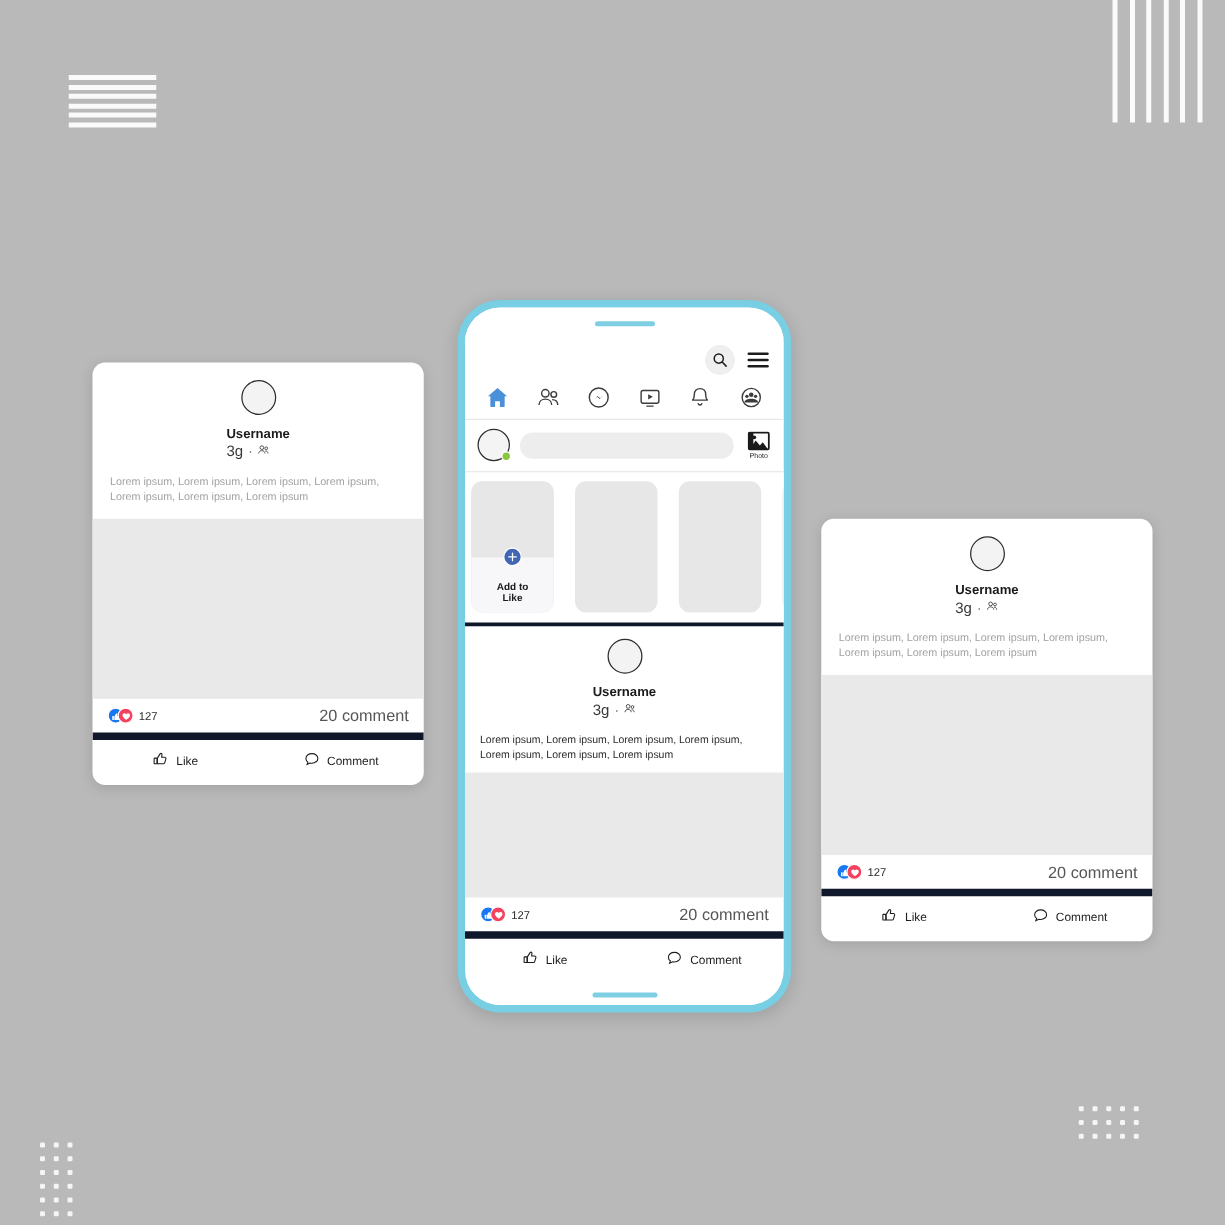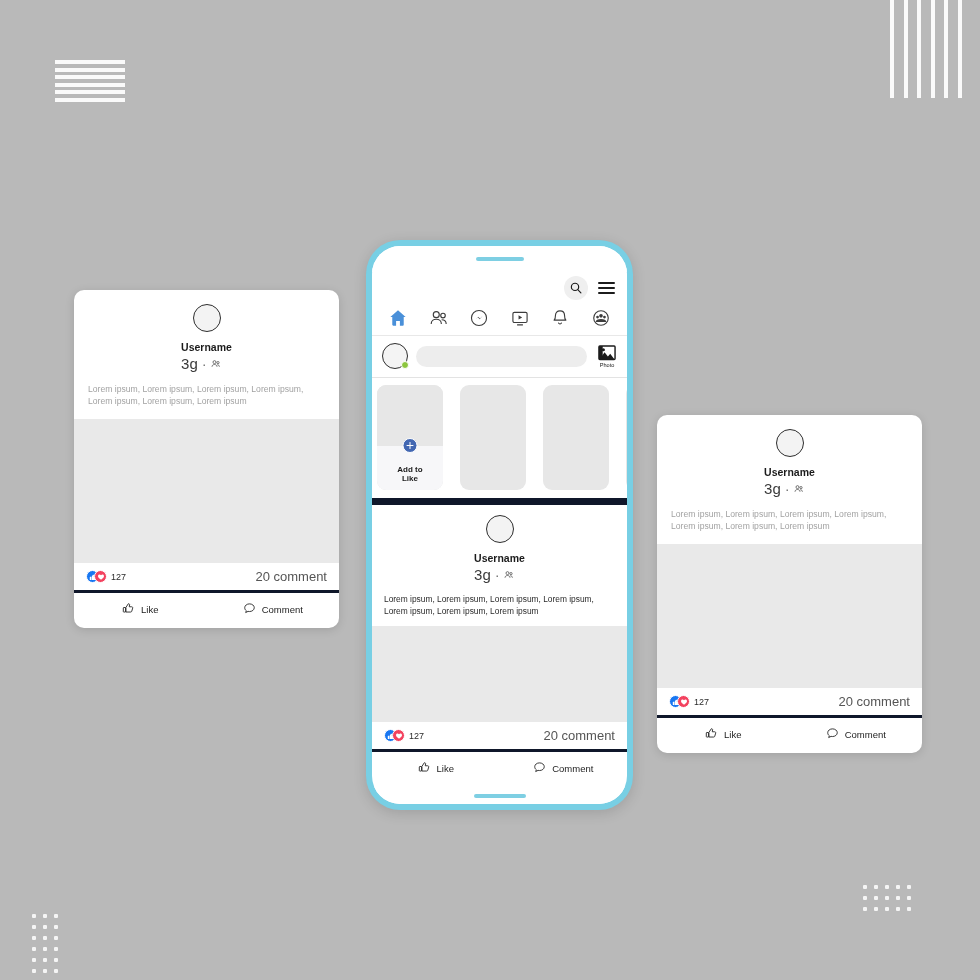--- a/index.html
+++ b/index.html
@@ -55,33 +55,33 @@
   #post-card-right { left: 657px; top: 415px; width: 265px; height: 338px; }
 
   .post-head { padding: 14px 14px 0 14px; }
   .post-id-row { display: flex; align-items: center; gap: 9px; flex-direction: column; }
   .avatar-ring {
     width: 28px; height: 28px; border-radius: 50%;
     border: 1.4px solid #2e2e2e; background: #f3f3f3;
     flex: 0 0 auto;
   }
   .uname { font-size: 10.5px; font-weight: bold; color: #1b1b1b; line-height: 1.25; }
-  .meta-row { display: flex; align-items: center; gap: 4px; font-size: 15px; color: #3a3a3a; line-height: 1.3; }
+  .meta-row { display: flex; align-items: center; gap: 4px; font-size: 12px; color: #3a3a3a; line-height: 1.3; }
   .meta-row .dot-sep { color: #777; }
 
   .post-body {
     padding: 9px 14px 11px 14px;
     font-size: 8.6px; line-height: 1.45; color: #a2a2a2;
   }
   .post-image { flex: 1 1 auto; background: #e9e9e9; }
 
   .stats-row {
     display: flex; align-items: center; justify-content: space-between;
     padding: 6px 12px 6px 12px;
-    border-bottom: 3px solid #0f172a;
+    border-bottom: 6px solid #0f172a;
   }
   .reactions { display: flex; align-items: center; }
   .react-badge {
     width: 13px; height: 13px; border-radius: 50%;
     display: inline-flex; align-items: center; justify-content: center;
     border: 1.4px solid #fff; color:#fff;
   }
   .react-like { background: #1877f2; }
   .react-love { background: #f3425f; margin-left: -5px; }
   .react-badge svg { width: 8px; height: 8px; display:block; }
@@ -155,21 +155,21 @@
     flex: 1 1 auto; height: 21px; border-radius: 11px; background: #ededed;
     border: none; outline: none; padding: 0 10px; font-size: 9px; color: #8c8c8c;
     font-family: "Liberation Sans", sans-serif;
   }
   .photo-btn { width: 24px; text-align: center; flex: 0 0 auto; cursor: pointer; }
   .photo-btn svg { width: 18px; height: 17px; display: block; margin: 0 auto; }
   .photo-btn .lbl { font-size: 5.6px; color: #1b1b1b; margin-top: 0px; display:block; }
 
   .stories {
     display: flex; gap: 17px; padding: 7px 5px 8px 5px;
-    background: #fff; border-bottom: 7px solid #0f172a; flex: 0 0 auto;
+    background: #fff; border-bottom: 3px solid #0f172a; flex: 0 0 auto;
     overflow: hidden;
   }
   .story-card {
     width: 66px; height: 105px; border-radius: 9px; background: #e7e7e7;
     flex: 0 0 auto; overflow: hidden;
   }
   .story-add { background: #e7e7e7; display: flex; flex-direction: column; }
   .story-add .thumb { flex: 1 1 auto; background: #e7e7e7; }
   .story-add .foot {
     background: #f7f7f9; height: 44px; position: relative;

